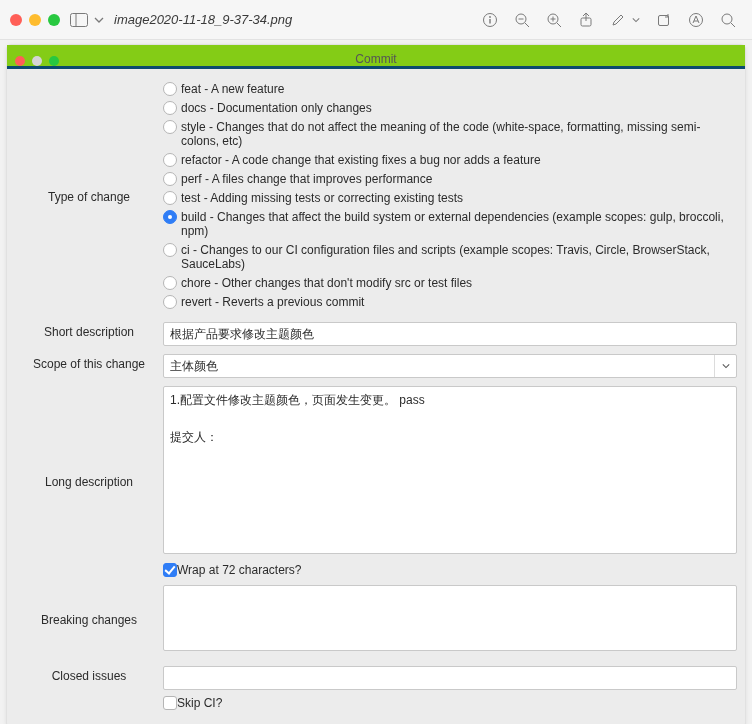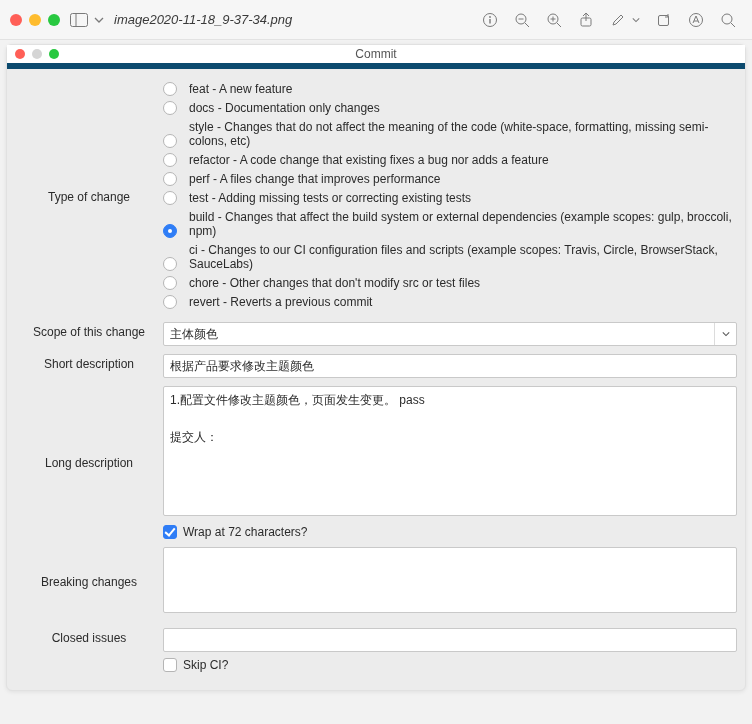--- a/index.html
+++ b/index.html
@@ -42,39 +42,39 @@
   .inner-window {
     margin: 4px 6px 0 6px;
     border: 1px solid #e1e1e1;
     border-radius: 6px;
     background: #ececec;
     box-shadow: 0 1px 4px rgba(0,0,0,0.08);
   }
   .inner-titlebar {
     height: 24px;
     display: flex;
-    align-items: center;
-    background: #ffffff;
-    border-bottom: 6px solid #0c4a6e;
+    align-items: flex-end;
+    background: #84cc16;
+    border-bottom: 3px solid #0c4a6e;
     position: relative;
   }
   .inner-titlebar .traffic-lights { padding-left: 8px; }
   .inner-title {
     position: absolute; left: 0; right: 0; text-align: center;
     color: #555; font-size: 12px;
   }
   .dot.sm { width: 10px; height: 10px; }
 
   .form-body { padding: 10px 8px 10px 8px; }
   .row { display: flex; align-items: flex-start; margin-bottom: 8px; }
   .row .label { width: 148px; flex: none; padding-top: 3px; color: #2b2b2b; text-align: center; }
   .row.center-label .label { align-self: center; padding-top: 0; }
   .row .field { flex: 1; min-width: 0; }
 
-  .radio-line { display: flex; align-items: flex-end; gap: 12px; margin: 3px 0 5px; line-height: 14px; }
+  .radio-line { display: flex; align-items: flex-start; gap: 4px; margin: 3px 0 5px; line-height: 14px; }
   .radio-dot {
     width: 14px; height: 14px; border: 1px solid #b5b5b5; border-radius: 50%;
     background: #fff; flex: none; position: relative;
   }
   .radio-dot.checked { border-color: #2f7df6; background: #2f7df6; }
   .radio-dot.checked::after {
     content: ""; position: absolute; inset: 4px; background: #fff; border-radius: 50%;
   }
   .radio-text { color: #2b2b2b; }
 
@@ -87,25 +87,25 @@
     padding: 4px 6px;
     border-radius: 2px;
   }
   .select-box { display: flex; align-items: center; height: 24px; position: relative; }
   .select-box .caret {
     width: 22px; height: 100%; border-left: 1px solid #dcdcdc;
     display: flex; align-items: center; justify-content: center;
     position: absolute; right: 0; top: 0; color: #666;
   }
   .textarea {
-    height: 130px; resize: none; line-height: 1.55; white-space: pre-wrap;
+    height: 168px; resize: none; line-height: 1.55; white-space: pre-wrap;
   }
   .textarea.short { height: 66px; }
 
-  .checkbox-line { display: flex; align-items: center; gap: 6px; margin-top: 6px; }
+  .checkbox-line { display: flex; align-items: center; margin-top: 6px; }
   .cbx {
     width: 14px; height: 14px; border: 1px solid #b5b5b5; border-radius: 3px;
     background: #fff; flex: none; position: relative;
   }
   .cbx.checked { background: #2f7df6; border-color: #2f7df6; }
   .cbx.checked::after {
     content: ""; position: absolute; left: 3px; top: 0px; width: 4px; height: 8px;
     border: solid #fff; border-width: 0 2px 2px 0; transform: rotate(40deg);
   }
   .sep { height: 4px; }
@@ -245,43 +245,43 @@
             </div>
             <div class="radio-line">
               <div class="radio-dot"></div>
               <span class="radio-text">chore - Other changes that don't modify src or test files</span>
             </div>
             <div class="radio-line">
               <div class="radio-dot"></div>
               <span class="radio-text">revert - Reverts a previous commit</span>
             </div>
           </div>
+      </div>
+
+      <div class="row">
+        <div class="label">Short description</div>
+        <div class="field">
+          <input class="txt-input" value="根据产品要求修改主题颜色" style="">
+        </div>
       </div>
 
       <div class="row">
         <div class="label">Scope of this change</div>
         <div class="field">
           <div class="select-box">
             <span>主体颜色</span>
             <span class="caret">
               <svg width="8" height="8" viewBox="0 0 10 10">
                   <path d="M1 3l4 4 4-4" fill="none" stroke="#555" stroke-width="1.3"></path>
                 </svg>
             </span>
           </div>
         </div>
       </div>
 
-      <div class="row">
-        <div class="label">Short description</div>
-        <div class="field">
-          <input class="txt-input" value="根据产品要求修改主题颜色" style="">
-        </div>
-      </div>
-
       <div class="row center-label">
         <div class="label">Long description</div>
         <div class="field">
           <textarea class="textarea" style="">1.配置文件修改主题颜色，页面发生变更。 pass
 
 提交人：</textarea>
           <div class="checkbox-line">
             <div class="cbx checked"></div>
             <span>Wrap at 72 characters?</span>
           </div>

